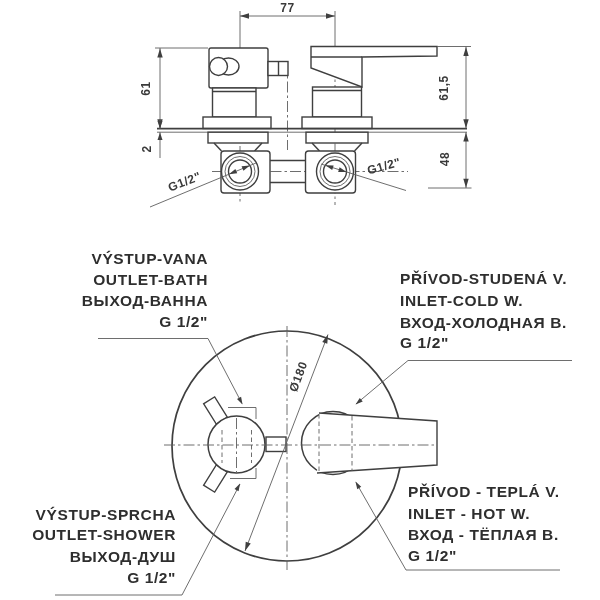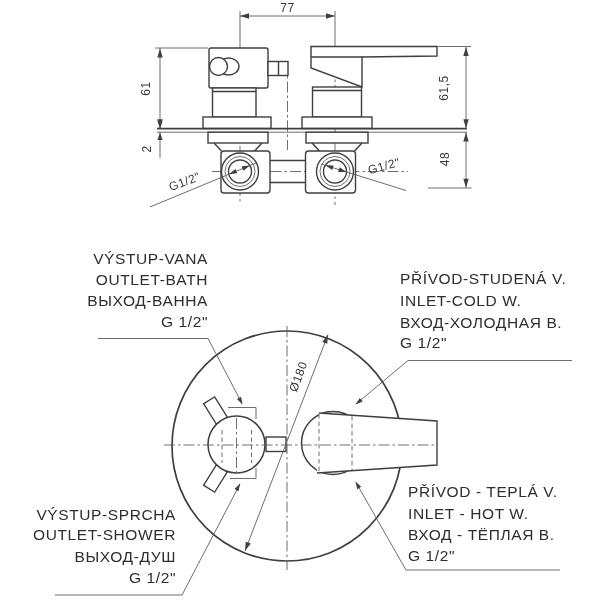--- a/index.html
+++ b/index.html
@@ -1,16 +1,16 @@
 <!DOCTYPE html>
 <html><head>
 <meta charset="utf-8">
 <style>
   html,body{margin:0;padding:0;background:#fff;}
-  #stage{position:relative;width:600px;height:600px;background:#fff;overflow:hidden;}
+  #stage{position:relative;width:600px;height:600px;background:#fff;overflow:hidden;font-weight:bold;}
   svg{display:block;}
   svg text{font-family:"Liberation Sans","DejaVu Sans",sans-serif;fill:#2e2e2e;}
   .lbl{font-size:15.5px;letter-spacing:0.6px;}
   .dim{font-size:12px;letter-spacing:0.5px;fill:#3a3a3a;}
   .s1{stroke:#3f3f3f;stroke-width:1.4;fill:none;}
   .s1f{stroke:#3f3f3f;stroke-width:1.4;fill:#ffffff;}
   .s2{stroke:#3f3f3f;stroke-width:1.7;fill:none;}
   .s2f{stroke:#3f3f3f;stroke-width:1.5;fill:#ffffff;}
   .thin{stroke:#5d5d5d;stroke-width:0.9;fill:none;}
   .cl{stroke:#5d5d5d;stroke-width:0.9;fill:none;stroke-dasharray:11 3 2.5 3;}

